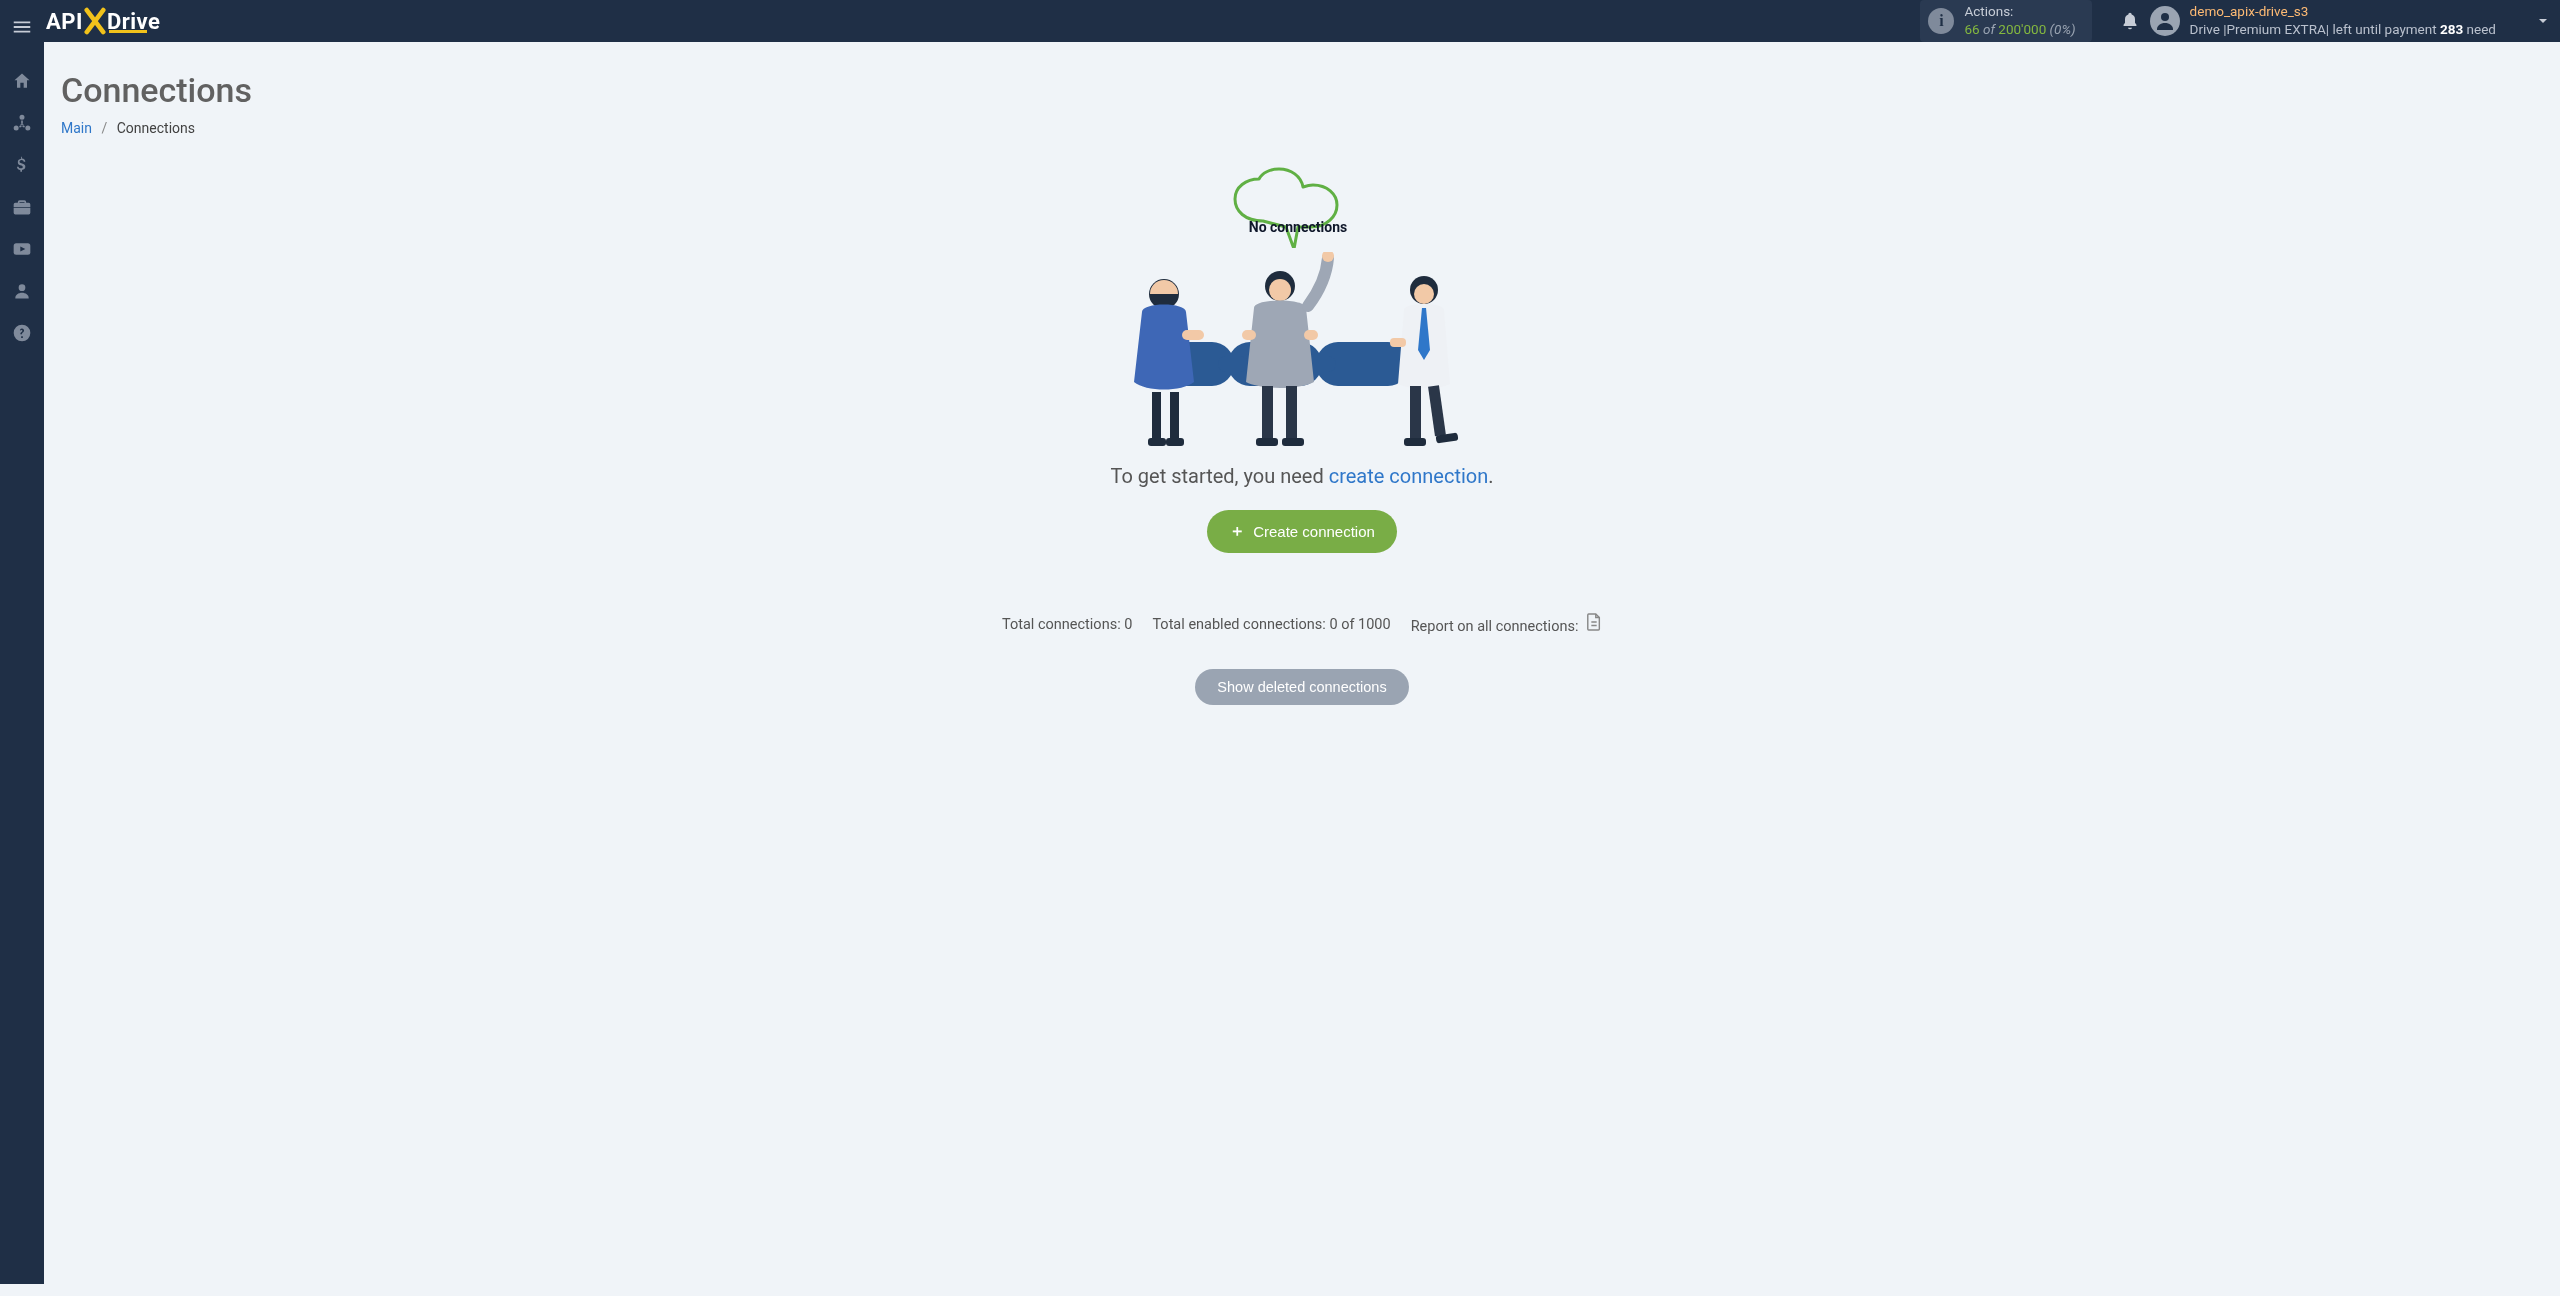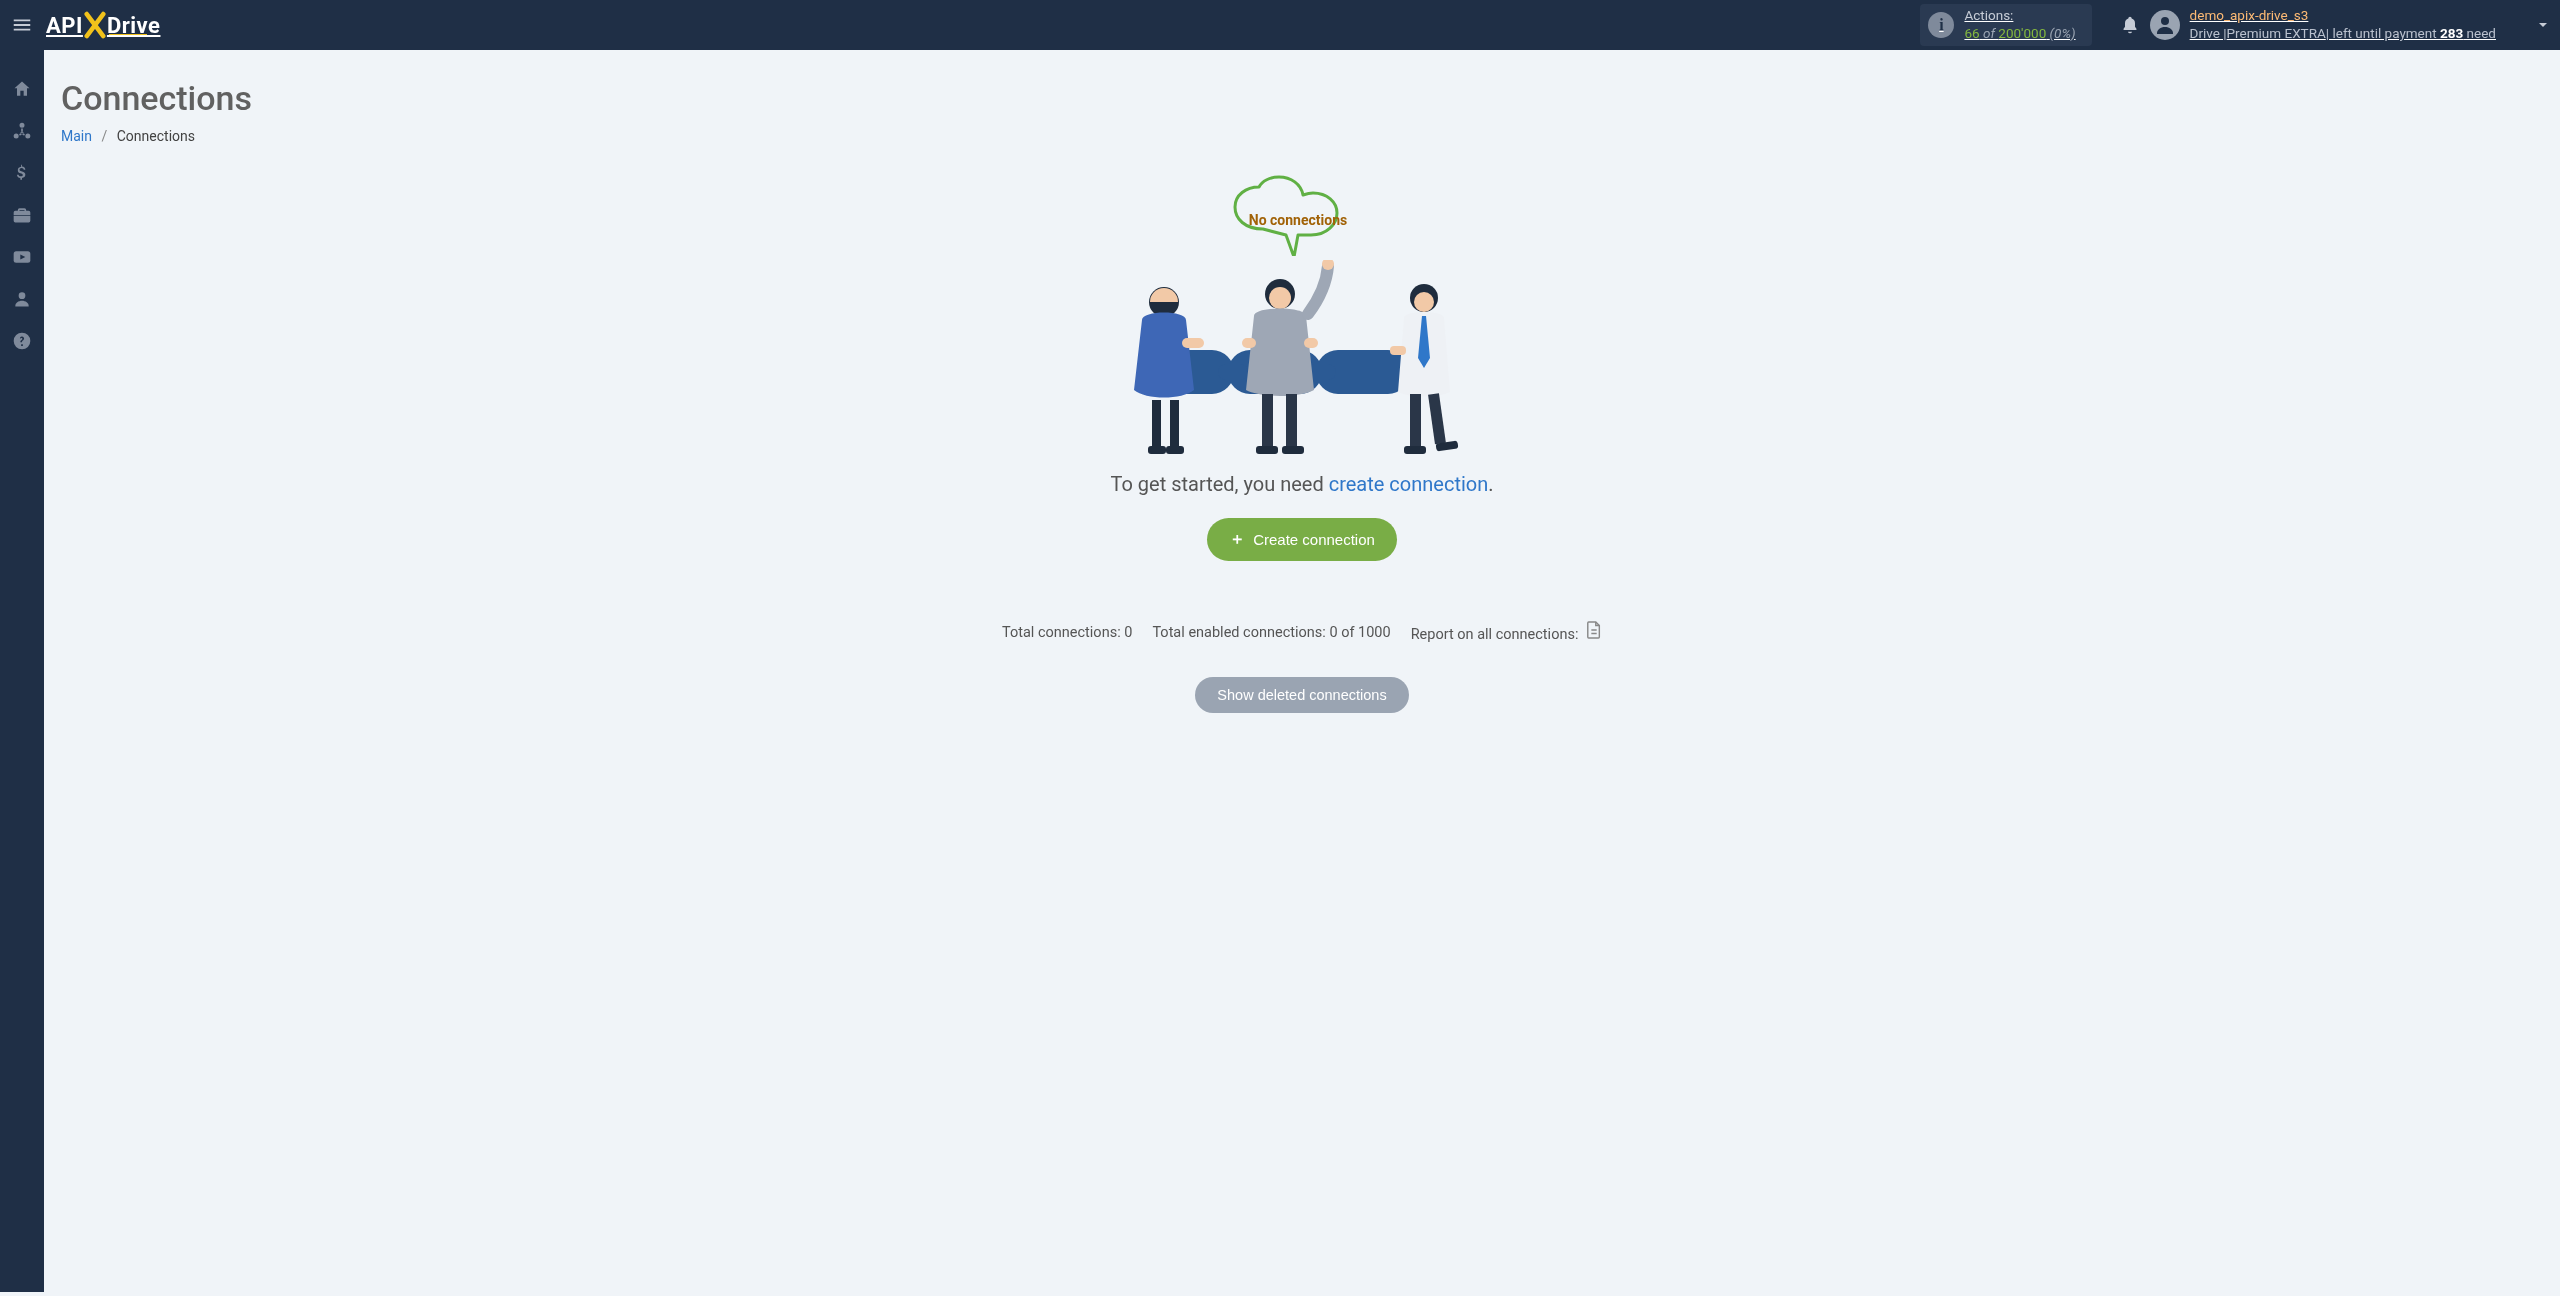--- a/index.html
+++ b/index.html
@@ -1,27 +1,25 @@
 <!DOCTYPE html>
 <html><head>
 <meta charset="utf-8">
 <style>
   * { box-sizing: border-box; margin: 0; padding: 0; }
   html, body { width: 100%; height: 100%; font-family: -apple-system, BlinkMacSystemFont, "Segoe UI", Roboto, "Helvetica Neue", Arial, sans-serif; }
   body { background: #f0f4f8; color: #424242; }
 
   
   .topbar {
-    height: 50px;
+    height: 42px;
     background: #1f2f46;
     display: flex;
-    align-items: center;
     color: #fff;
     position: relative;
-    text-decoration: underline;
   }
   .hamburger {
     width: 44px; height: 54px;
     display: flex; align-items: center; justify-content: center;
     cursor: pointer;
   }
   .hamburger svg { width: 22px; height: 22px; fill: #c6ccd6; }
   .logo { display: flex; align-items: center; font-weight: 700; font-size: 22px; letter-spacing: 0.5px; margin-left: 2px; }
   .logo .api { color: #fff; }
   .logo .x { color: #f1c21b; font-size: 26px; position: relative; margin: 0 1px; display: inline-flex; }
@@ -75,21 +73,21 @@
   .breadcrumb a{ color:#2f77c9; text-decoration:none; }
   .breadcrumb .sep{ color:#888; margin:0 6px;}
   .breadcrumb .current{ color:#424242;}
 
   .empty-area{ text-align:center; margin-top:6px; }
   .illus{ display:inline-block; position:relative; width:360px; height:280px; }
   .cloud-bubble{
     position:absolute; top:0; left:96px; width:160px; height:74px;
   }
   .cloud-bubble svg{ width:160px; height:82px;}
-  .cloud-label{ position:absolute; top:38px; width:160px; left:96px; text-align:center; color:#a16207; font-weight:700; font-size:14px;}
+  .cloud-label{ position:absolute; top:53px; width:160px; left:96px; text-align:center; color:#0f172a; font-weight:700; font-size:14px;}
   .people{ position:absolute; top:86px; left:0; width:360px; height:200px;}
   .people svg{ width:360px; height:200px;}
 
   .lead{ font-size:20px; color:#555; margin-top:14px;}
   .lead a{ color:#2f77c9; text-decoration:none;}
 
   .btn-primary{
     display:inline-flex; align-items:center; gap:8px;
     background:#79ad46; color:#fff; border:none; border-radius:22px;
     padding:11px 22px; font-size:15px; cursor:pointer; margin-top:22px;

